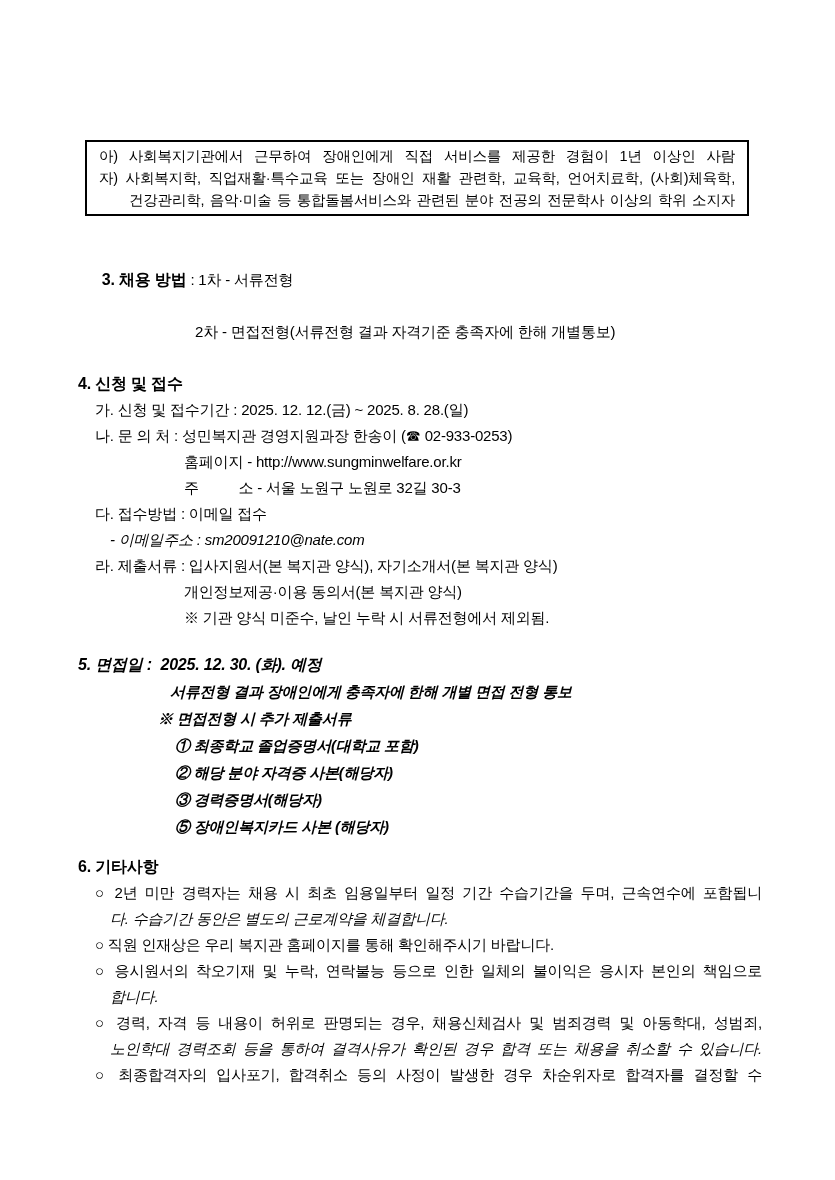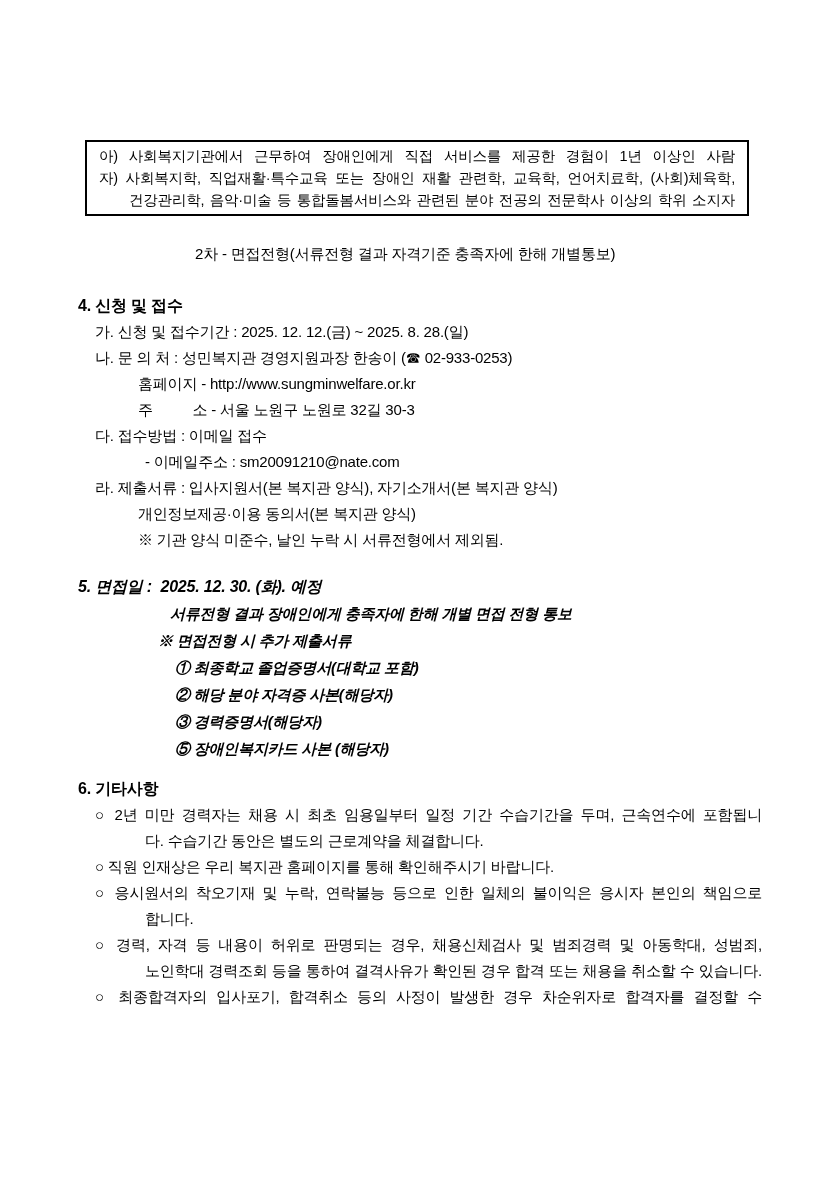--- a/index.html
+++ b/index.html
@@ -38,40 +38,43 @@
   }
   .qbox .ln { line-height: 22px; font-size: 14.5px; }
 
   .sec3 { margin-top: 25px; }
   .sec4 { margin-top: 26px; }
   .sec5 { margin-top: 20px; }
   .sec6 { margin-top: 14px; }
 
   .ind-17  { margin-left: 17px; }
   .ind-30  { margin-left: 30px; }
-  .ind-44  { margin-left: 67px; }
+  .ind-44  { margin-left: 32px; font-style: italic; }
   .ind-80  { margin-left: 80px; }
   .ind-92  { margin-left: 92px; }
   .ind-97  { margin-left: 97px; }
   .ind-110 { margin-left: 110px; }
   .ind-117 { margin-left: 117px; }
-  .ind-130 { margin-left: 60px; }
+  .ind-130 { margin-left: 106px; }
 </style>
 </head>
 <body>
 
 <div class="page">
 
   <div class="qbox">
     <div class="ln stretch">아) 사회복지기관에서 근무하여 장애인에게 직접 서비스를 제공한 경험이 1년 이상인 사람</div>
     <div class="ln stretch">자) 사회복지학, 직업재활·특수교육 또는 장애인 재활 관련학, 교육학, 언어치료학, (사회)체육학,</div>
     <div class="ln stretch ind-30">건강관리학, 음악·미술 등 통합돌봄서비스와 관련된 분야 전공의 전문학사 이상의 학위 소지자</div>
   </div>
 
   <div class="sec3">
+    <div class="ln">
+      <span class="b fs16">3. 채용 방법</span><span> : 1차 - 서류전형</span>
+    </div>
     <div class="ln ind-117">2차 - 면접전형(서류전형 결과 자격기준 충족자에 한해 개별통보)</div>
   </div>
 
   <div class="sec4">
     <div class="ln b fs16">4. 신청 및 접수</div>
     <div class="ln ind-17">가. 신청 및 접수기간 : 2025. 12. 12.(금) ~ 2025. 8. 28.(일)</div>
     <div class="ln ind-17">나. 문 의 처 : 성민복지관 경영지원과장 한송이 (☎ 02-933-0253)</div>
     <div class="ln ind-130">홈페이지 - http://www.sungminwelfare.or.kr</div>
     <div class="ln ind-130">주          소 - 서울 노원구 노원로 32길 30-3</div>
     <div class="ln ind-17">다. 접수방법 : 이메일 접수</div>

